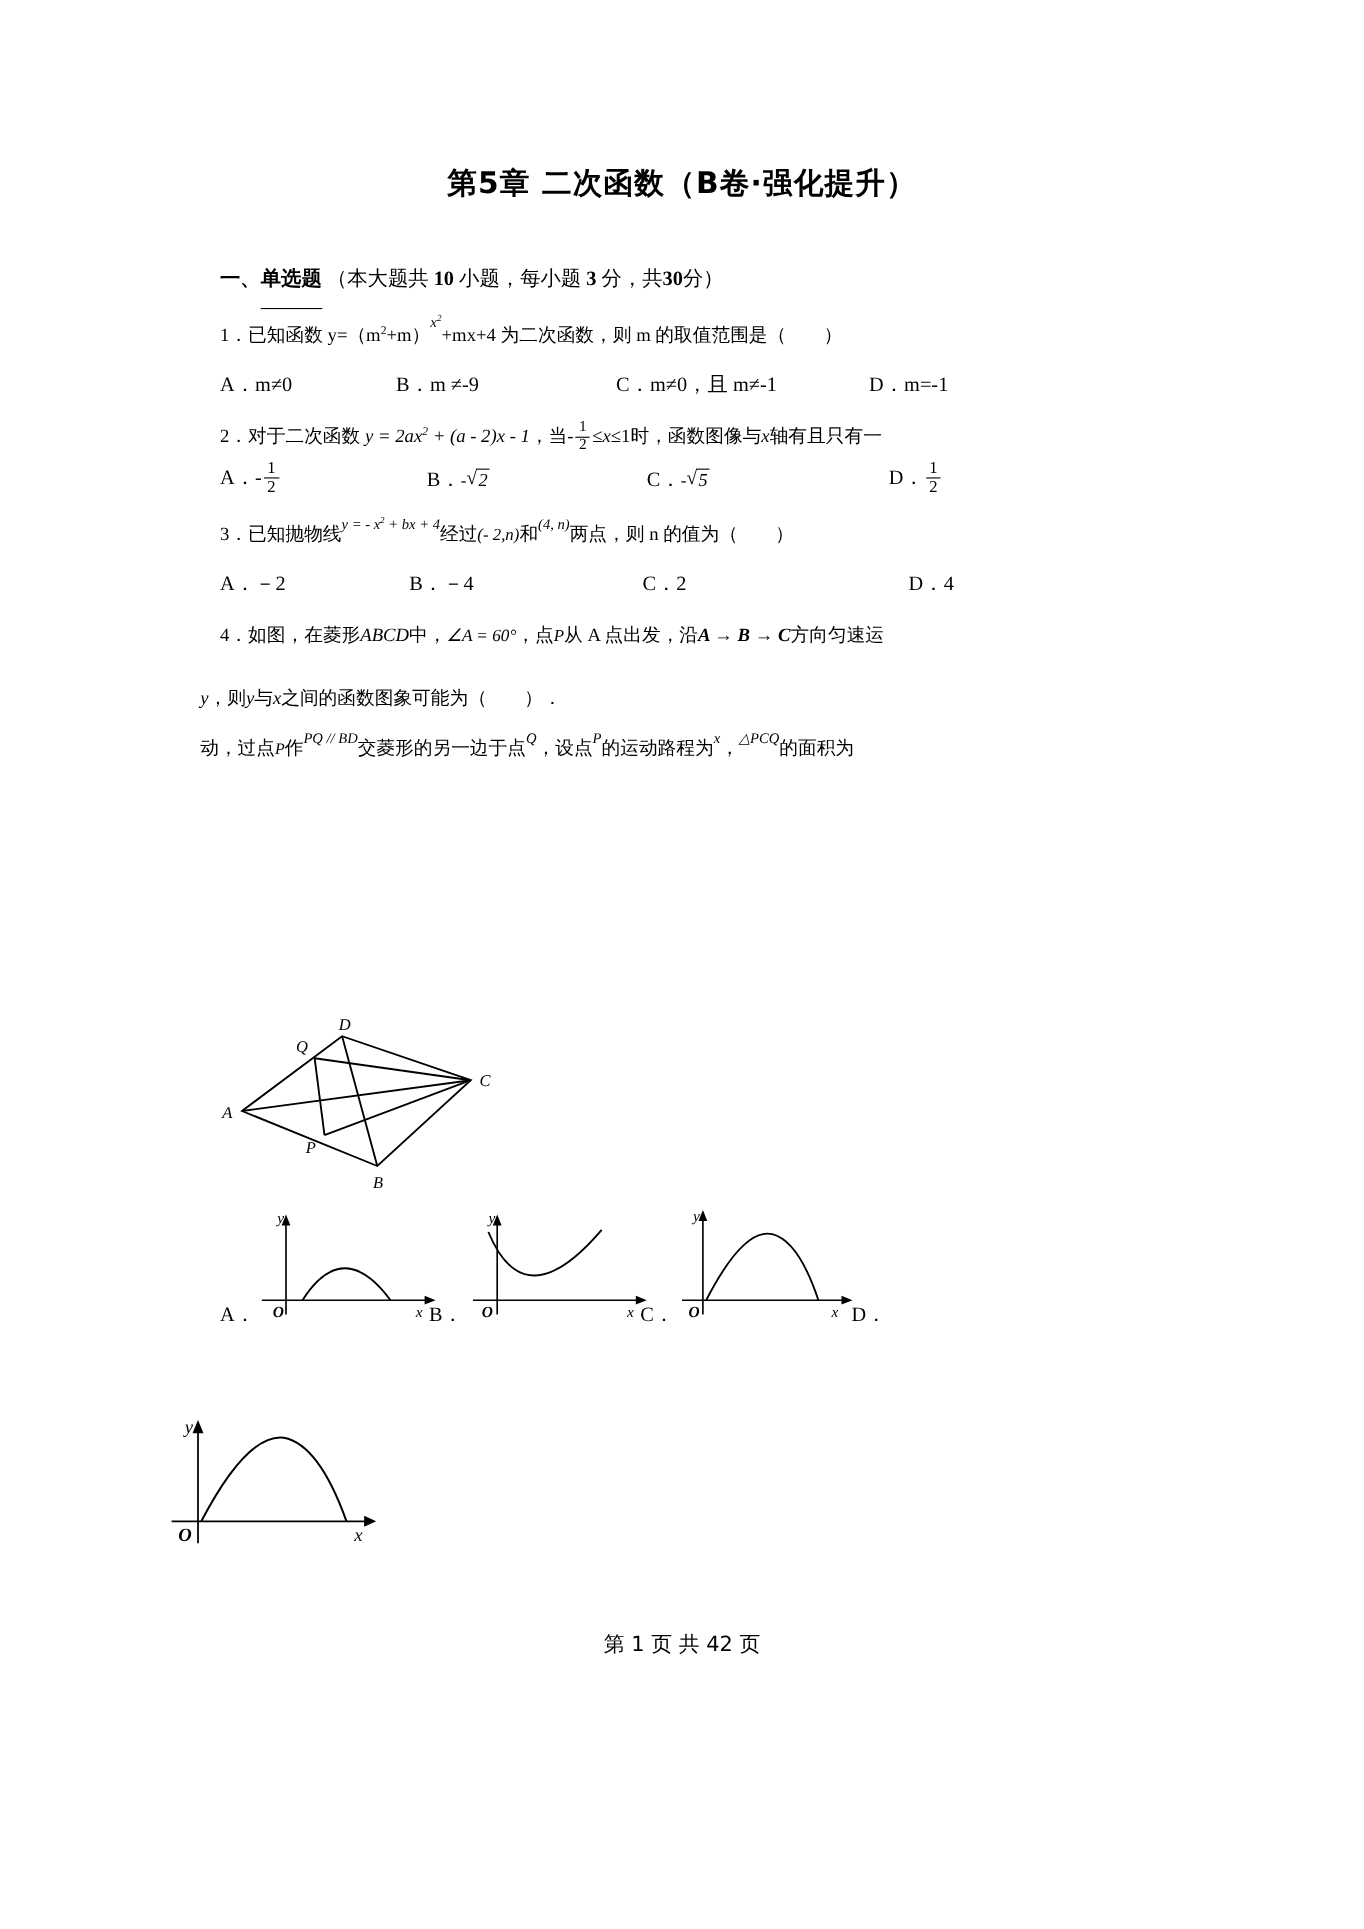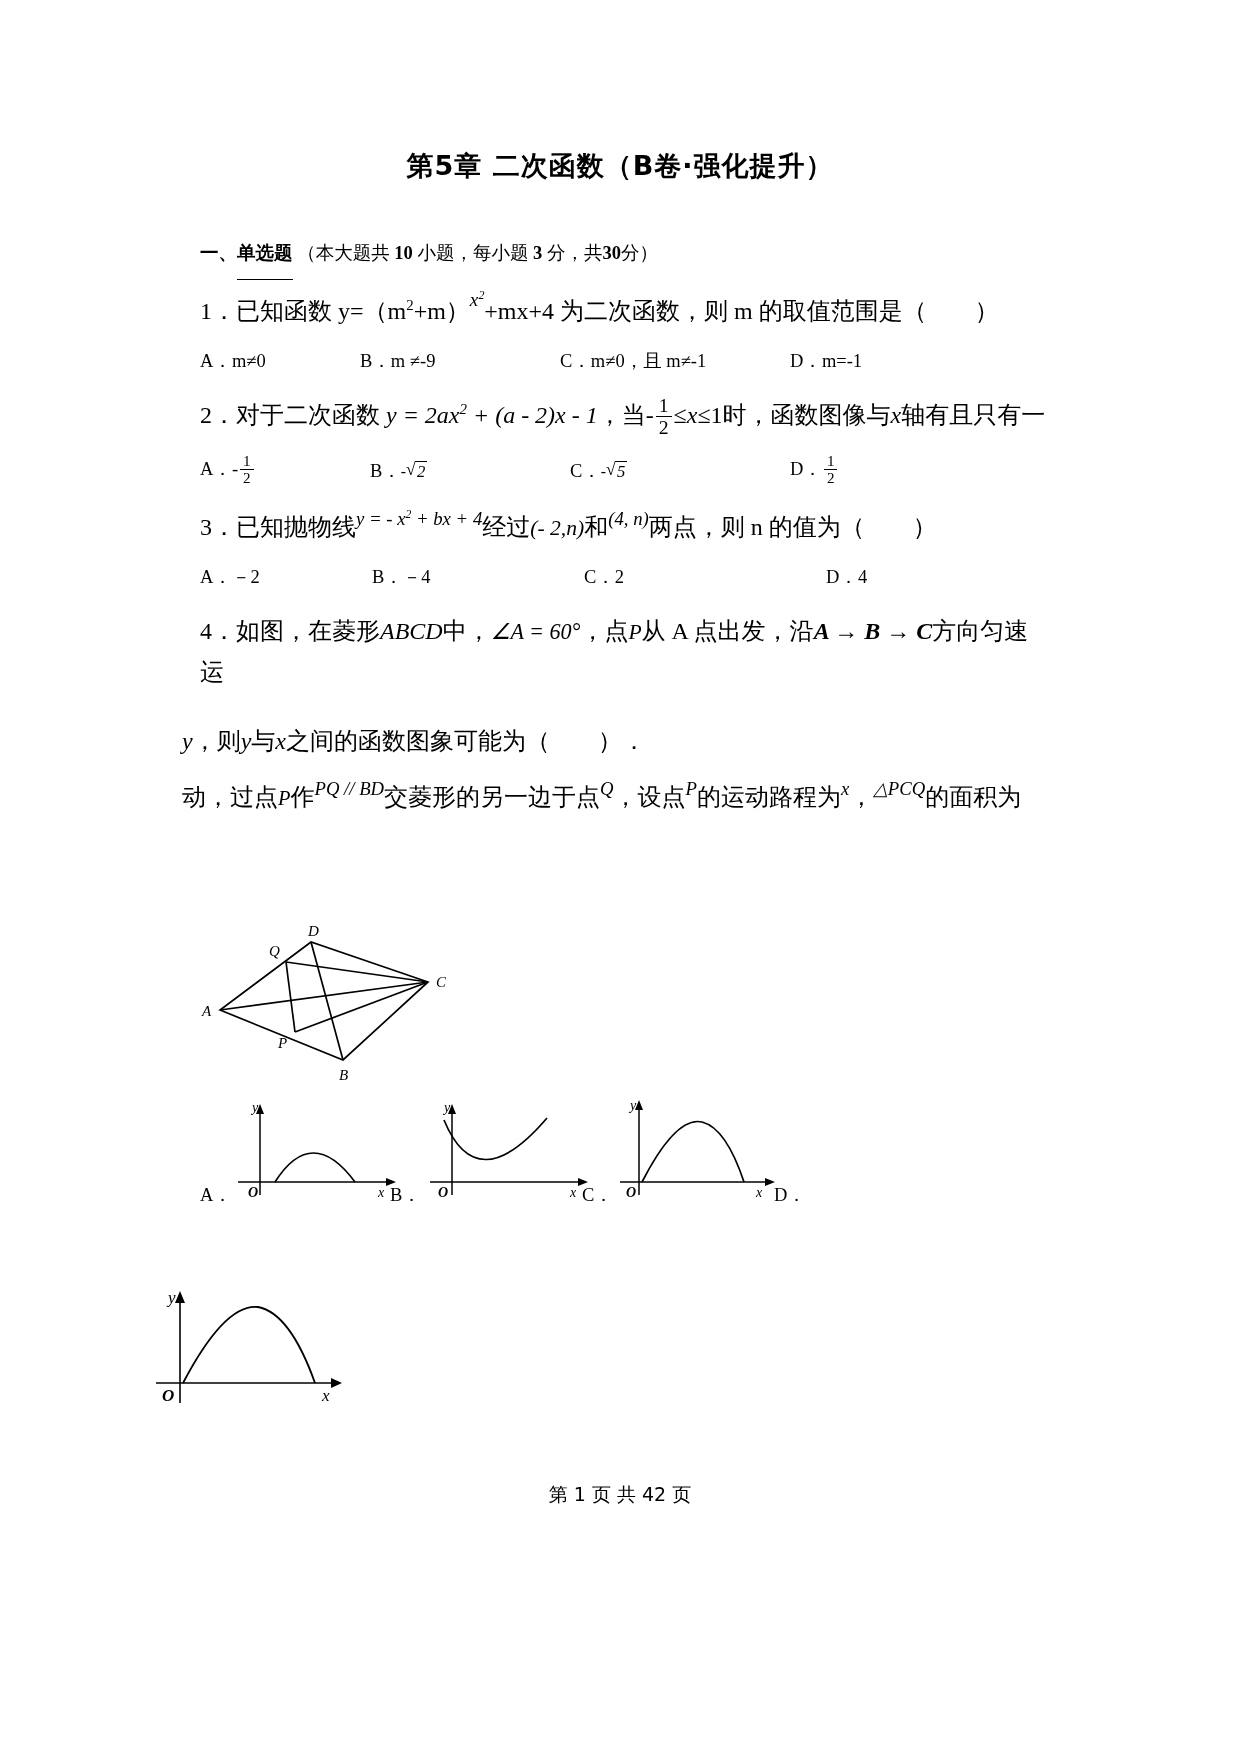--- a/index.html
+++ b/index.html
@@ -23,21 +23,21 @@
     letter-spacing:1px;
     font-family:"DejaVu Sans", sans-serif;
   }
 
   .content { position:absolute; left:200px; top:240px; width:850px; }
   .sec-head { font-size:18.5px; margin:0 0 26px 0; }
   .sec-head .hd { font-weight:bold; border-bottom:1.6px solid #000; padding-bottom:16px; }
   .sec-head .hd2 { font-weight:bold; }
   .b { font-weight:bold; }
 
-  .qline { font-size:24px; margin:0 0 16px 0; line-height:1.7; }
+  .qline { font-size:17px; margin:0 0 16px 0; line-height:1.7; }
   .opts { font-size:18.5px; margin:0 0 18px 0; display:flex; }
   .opts span { display:inline-block; }
 
   .mi { font-family:"Liberation Serif", serif; font-style:italic; }
   sup { font-size:0.62em; vertical-align:super; line-height:0; }
 
   .frac {
     display:inline-block;
     vertical-align:middle;
     text-align:center;
@@ -87,28 +87,28 @@
       <span>1．</span><span>已知函数 y=（m</span><sup>2</sup><span>+m）</span><span class="raise mi">x<sup>2</sup></span><span>+mx+4 为二次函数，则 m 的取值范围是（　　）</span>
     </div>
 
     <div class="opts" style="margin-bottom:22px;">
       <span style="width:160px;"><span>A．</span><span>m≠0</span></span>
       <span style="width:200px;"><span>B．</span><span>m ≠-9</span></span>
       <span style="width:230px;"><span>C．</span><span>m≠0，且 m≠-1</span></span>
       <span><span>D．</span><span>m=-1</span></span>
     </div>
 
-    <div class="qline" style="margin-bottom:16px;">
+    <div class="qline" style="margin-bottom:6px;">
       <span>2．</span><span>对于二次函数</span>
       <span class="mi">y = 2ax<sup>2</sup> + (a - 2)x - 1</span><span>，当</span><span>-</span><span class="frac"><span class="num">1</span><span class="den">2</span></span><span>≤</span><span class="mi">x</span><span>≤1</span><span>时，函数图像与</span><span class="mi">x</span><span>轴有且只有一</span>
     </div>
 
     <div class="opts" style="margin-bottom:20px; align-items:center;">
       <span style="width:170px;"><span>A．</span><span>-</span><span class="frac"><span class="num">1</span><span class="den">2</span></span></span>
-      <span style="width:200px;"><span>B．</span><span style="font-size:0.85em;">-</span><span class="sqrt" style="font-size:0.9em;"><span class="rad mi">2</span></span></span>
+      <span style="width:200px;margin-left:18px;"><span>B．</span><span style="font-size:0.85em;">-</span><span class="sqrt" style="font-size:0.9em;"><span class="rad mi">2</span></span></span>
       <span style="width:220px;"><span>C．</span><span style="font-size:0.85em;">-</span><span class="sqrt" style="font-size:0.9em;"><span class="rad mi">5</span></span></span>
       <span><span>D．</span><span class="frac"><span class="num">1</span><span class="den">2</span></span></span>
     </div>
 
     <div class="qline">
       <span>3．</span><span>已知抛物线</span><span class="raise-sm mi">y = - x<sup>2</sup> + bx + 4</span><span>经过</span><span class="mi" style="font-size:0.9em;">(- 2,n)</span><span>和</span><span class="raise-sm mi">(4, n)</span><span>两点，则 n 的值为（　　）</span>
     </div>
 
     <div class="opts" style="margin-bottom:22px;gap:12px;">
       <span style="width:160px;"><span>A．</span><span>－2</span></span>

